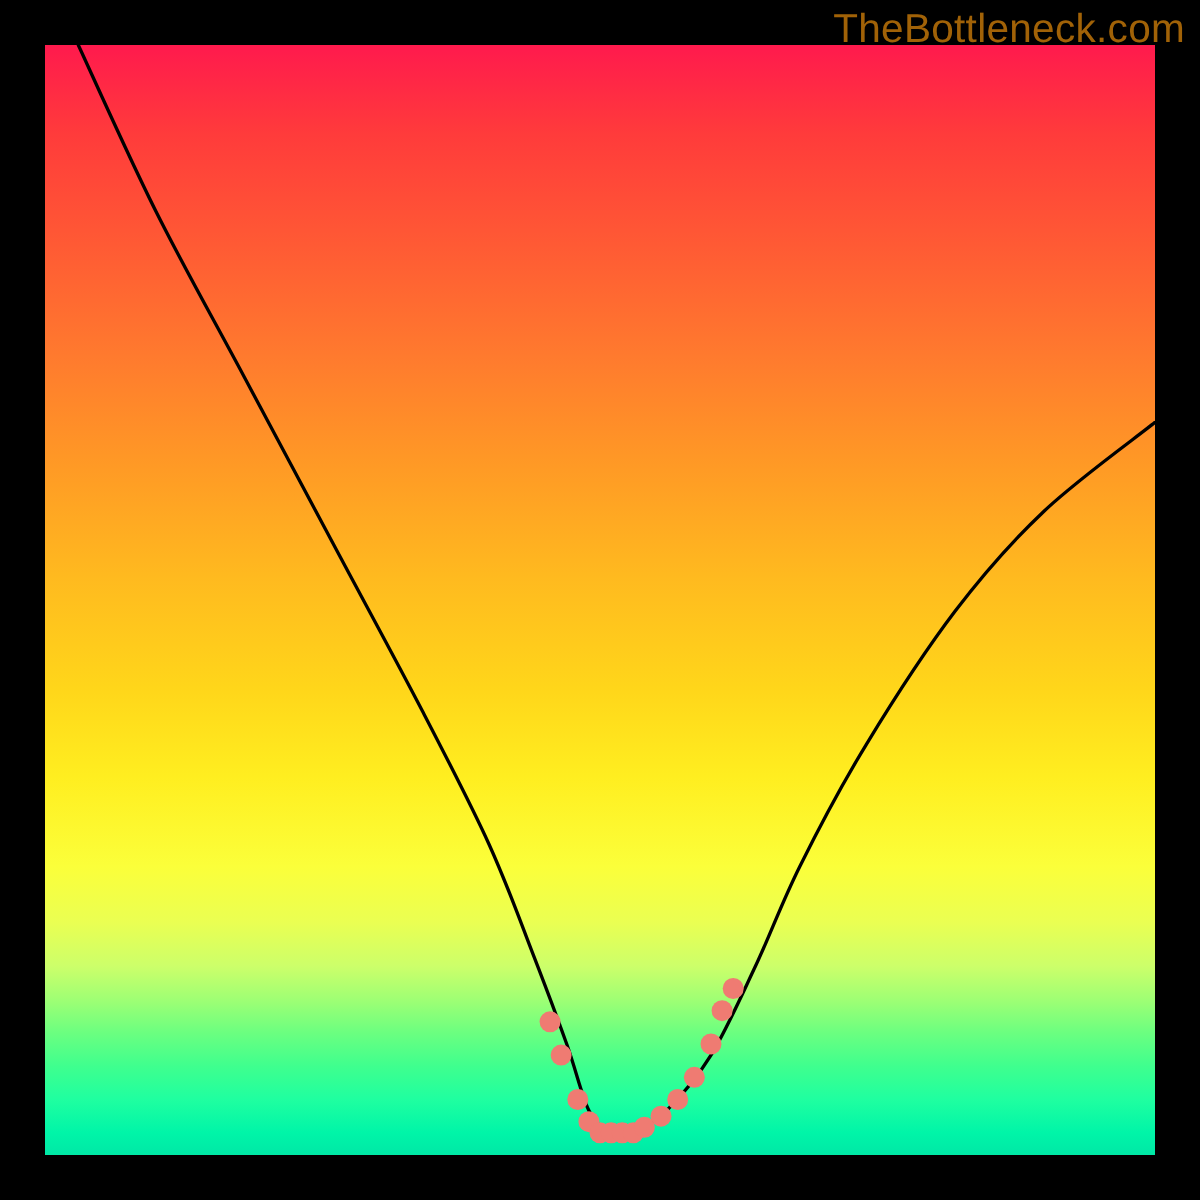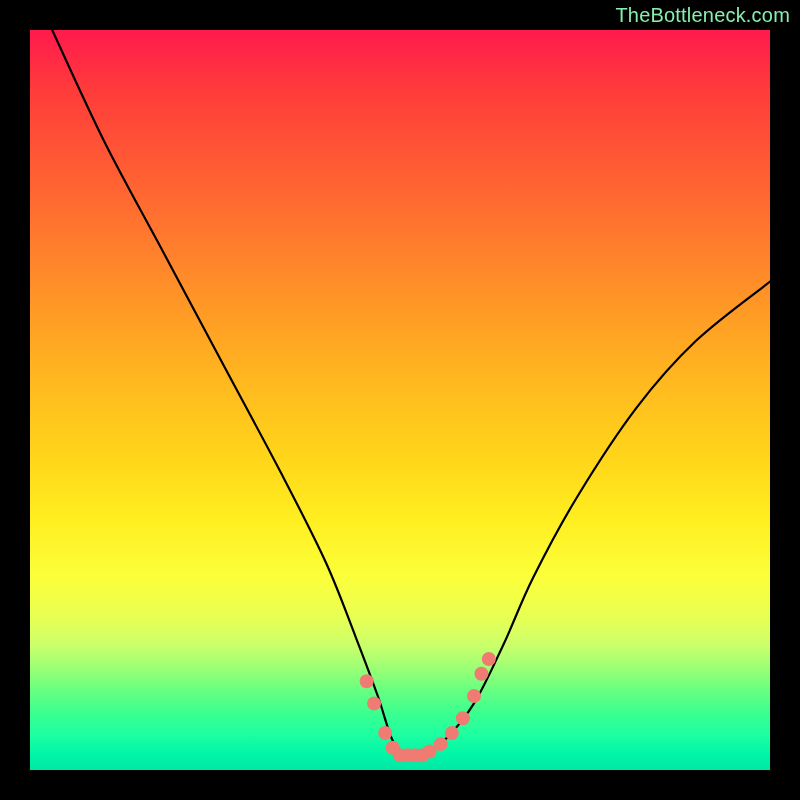--- a/index.html
+++ b/index.html
@@ -43,22 +43,22 @@
       #3fff8e 92%,
       #1fffa0 95%,
       #00f5a8 98%,
       #00e8a6 100%
     );
   }
   .watermark {
     position: absolute;
     top: 4px;
     right: 10px;
-    color: #86efac;
-    font-size: 20px;
+    color: #a16207;
+    font-size: 27px;
     letter-spacing: 0.2px;
     user-select: none;
   }
   svg.curve {
     position: absolute;
     top: 0; left: 0;
     width: 740px;
     height: 740px;
   }
 </style>

